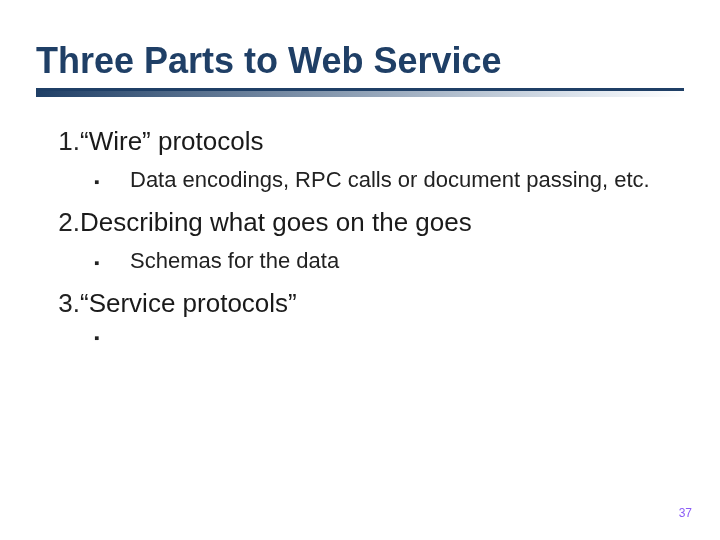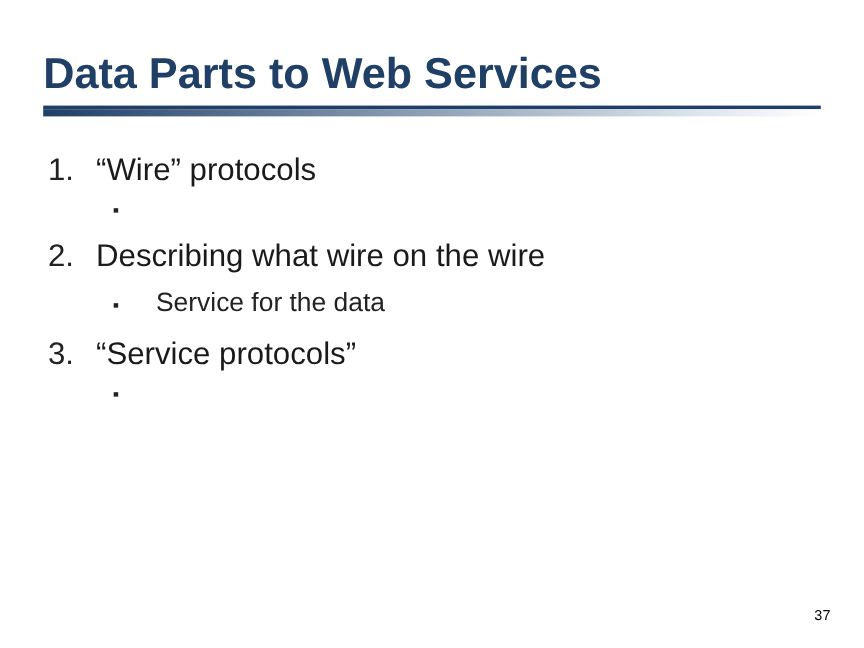--- a/index.html
+++ b/index.html
@@ -50,20 +50,21 @@
     margin: 0;
     counter-reset: item;
   }
   ol.main > li {
     counter-increment: item;
     margin: 0 0 8px 0;
   }
   ol.main > li > .row {
     display: flex;
     align-items: baseline;
+    text-align: right;
   }
   ol.main > li > .row::before {
     content: counter(item) ".";
     font-size: 26px;
     font-weight: 400;
     color: #222;
     min-width: 40px;
     padding-left: 4px;
   }
   .item-head {
@@ -85,50 +86,51 @@
   }
   .sub-text {
     font-size: 22px;
     color: #222;
   }
   .page-num {
     position: absolute;
     right: 28px;
     bottom: 20px;
     font-size: 12px;
-    color: #000000;
+    color: #8b5cf6;
     margin-left: 44px;
   }
 </style>
 </head>
 <body>
 
 <div class="slide">
-  <h1 class="title">Data Parts to Web Services</h1>
+  <h1 class="title">Three Parts to Web Service</h1>
   <div class="rule-wrap">
     <div class="rule-top"></div>
     <div class="rule-grad"></div>
   </div>
 
   <ol class="main">
     <li>
       <div class="row">
         <span class="item-head">“Wire” protocols</span>
       </div>
       <div class="sub">
         <span class="bullet">▪</span>
+        <span class="sub-text">Data encodings, RPC calls or document passing, etc.</span>
       </div>
     </li>
     <li>
       <div class="row">
-        <span class="item-head">Describing what wire on the wire</span>
+        <span class="item-head">Describing what goes on the goes</span>
       </div>
       <div class="sub">
         <span class="bullet">▪</span>
-        <span class="sub-text">Service for the data</span>
+        <span class="sub-text">Schemas for the data</span>
       </div>
     </li>
     <li>
       <div class="row">
         <span class="item-head">“Service protocols”</span>
       </div>
       <div class="sub">
         <span class="bullet">▪</span>
       </div>
     </li>

